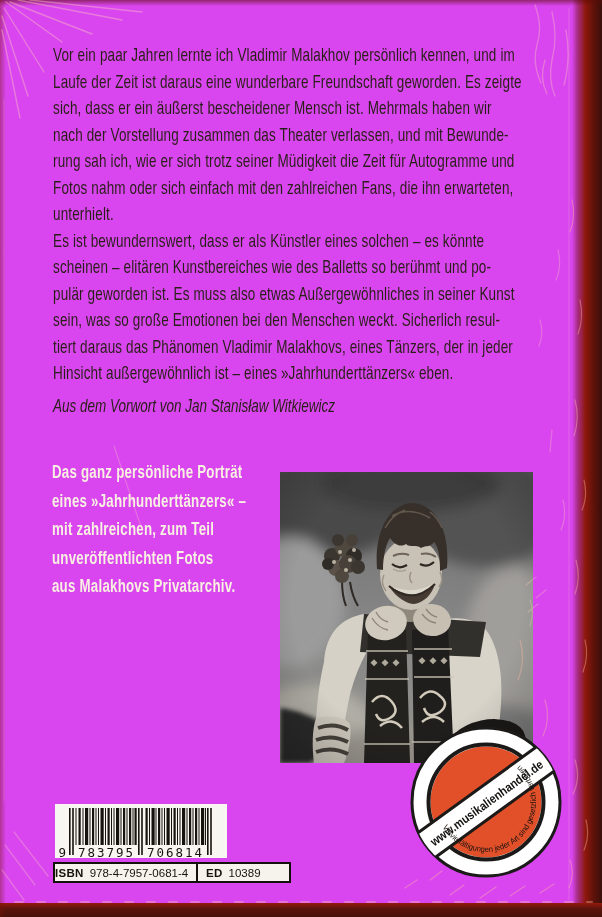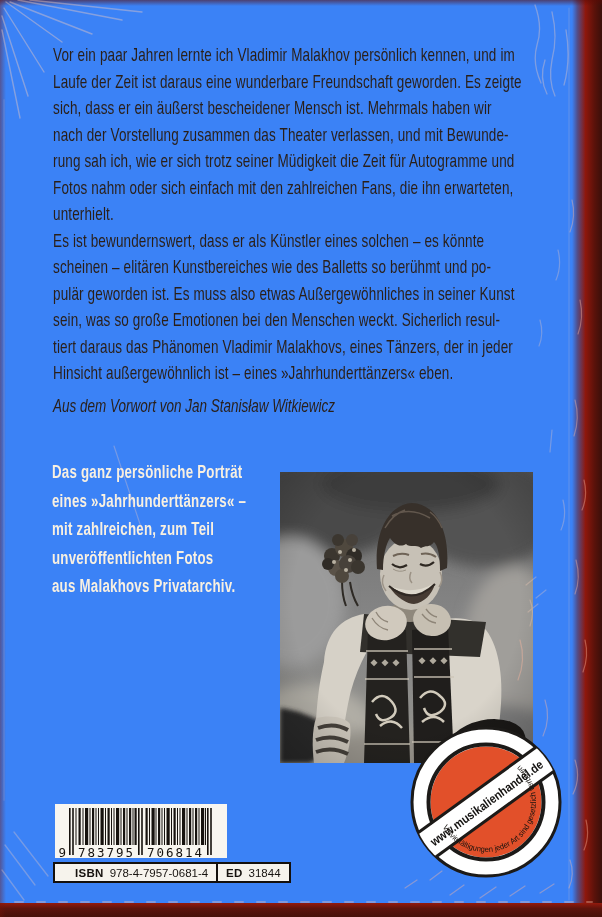--- a/index.html
+++ b/index.html
@@ -1,18 +1,18 @@
 <!DOCTYPE html>
 <html lang="de"><head>
 <meta charset="utf-8">
 <style>
   html,body{margin:0;padding:0;background:#222;}
   .page{
     position:relative; width:602px; height:917px; overflow:hidden;
-    background:#3b82f6;
+    background:#d946ef;
     font-family:"Liberation Sans", sans-serif;
   }
   
   .quote-block{position:absolute; left:53px; top:42px;}
   .quote-line{
     font-size:19px; line-height:26.5px; color:#2a1f18;
     white-space:nowrap; transform:scaleX(0.71); transform-origin:0 0;
     letter-spacing:0.2px; font-weight:500;
   }
   .attribution{
@@ -33,22 +33,22 @@
   .barcode-box{
     position:absolute; left:55px; top:804px; width:172px; height:54px;
     background:#f8f6f0;
   }
   .isbn-strip{
     position:absolute; left:53px; top:862px; width:238px; height:21px;
     background:#f6f3ec; border:2px solid #14100d; box-sizing:border-box;
     display:flex; align-items:center;
     font-size:11.5px; color:#16120e; white-space:nowrap;
   }
-  .isbn-cell{width:163px; border-right:2px solid #14100d; height:100%;
-    display:flex; align-items:center; padding-left:20px; box-sizing:border-box;}
+  .isbn-cell{width:143px; border-right:2px solid #14100d; height:100%;
+    display:flex; align-items:center; padding-left:0; box-sizing:border-box;}
   .ed-cell{flex:1; height:100%; display:flex; align-items:center; padding-left:8px;text-align:center;}
   .lbl{font-weight:bold; margin-right:6px; letter-spacing:0.3px;}
   
   .sticker{position:absolute; left:408px; top:724px; width:156px; height:156px;}
   
   .edge-right{position:absolute; top:0; left:572px; width:30px; height:917px;
     background:linear-gradient(to right, rgba(60,8,4,0) 0%, rgba(110,15,6,.45) 18%,
       #8e170c 45%, #5a120a 75%, #3a0f0a 100%);}
   .edge-bottom{position:absolute; left:0; top:903px; width:602px; height:14px;
     background:linear-gradient(to bottom,#941a0d 0%,#5d140c 40%,#471109 100%);}
@@ -218,21 +218,21 @@
       </g>
     </svg>
   </div>
   <div class="isbn-strip">
     <div class="isbn-cell">
       <span class="lbl">ISBN</span>
       <span>978-4-7957-0681-4</span>
     </div>
     <div class="ed-cell">
       <span class="lbl">ED</span>
-      <span>31844</span>
+      <span>10389</span>
     </div>
   </div>
 
   <svg class="sticker" viewBox="0 0 156 156">
     <defs>
         <clipPath id="stickClip">
           <circle cx="78" cy="78" r="74"></circle>
         </clipPath>
       </defs>
     <circle cx="78" cy="78" r="74" fill="#ffffff" stroke="#1c1a18" stroke-width="3"></circle>

